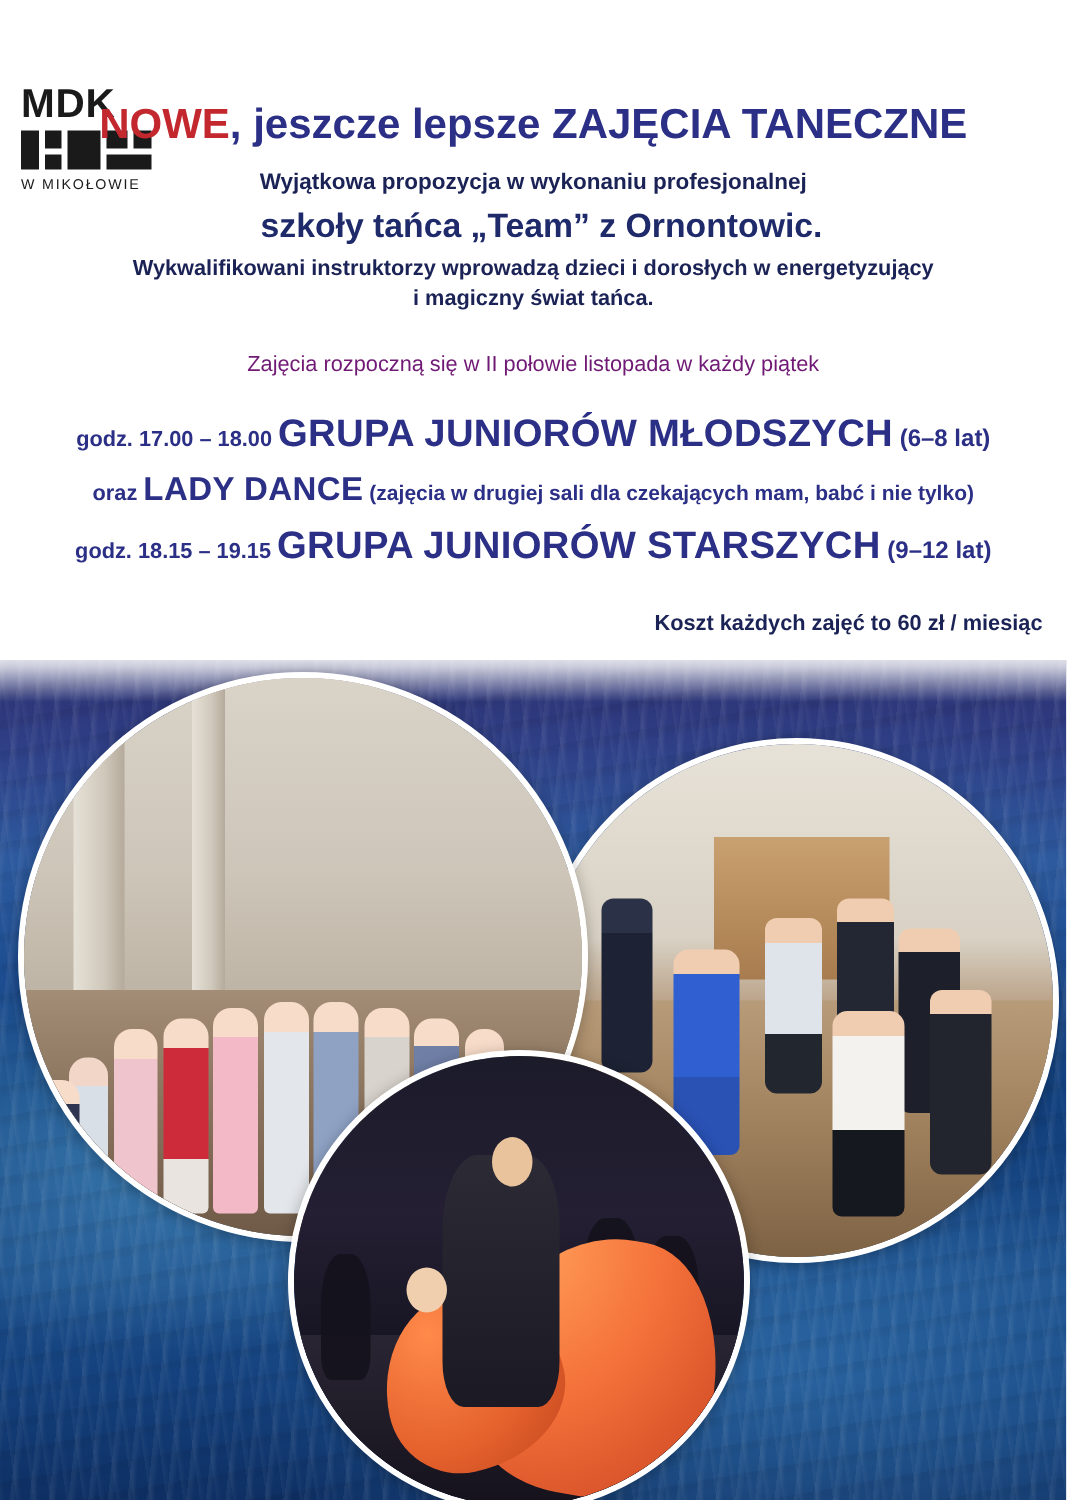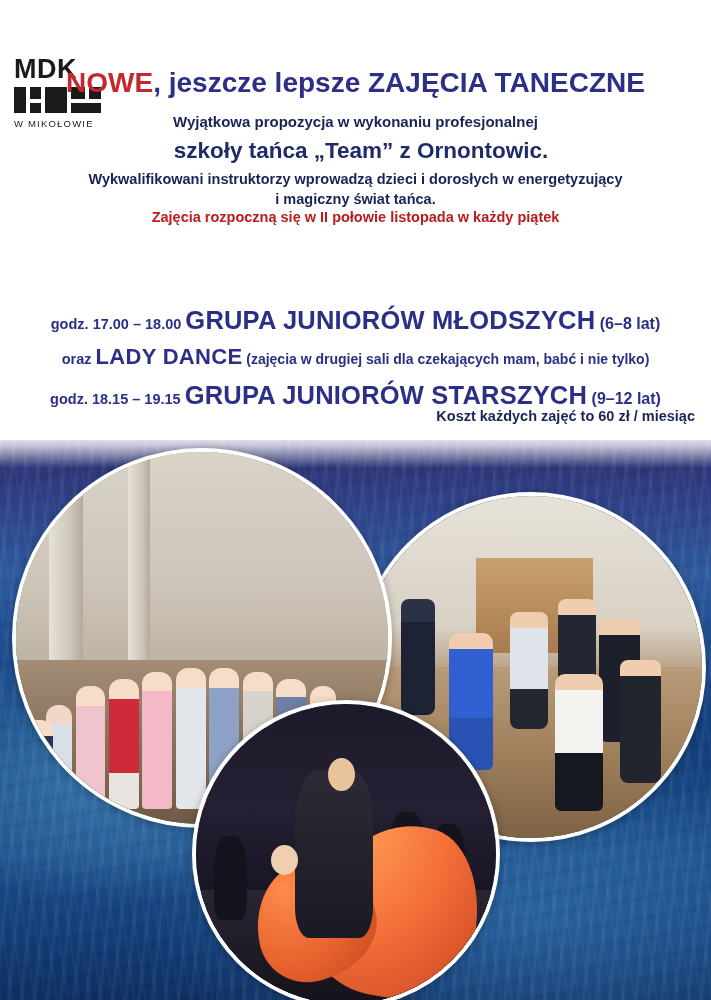--- a/index.html
+++ b/index.html
@@ -181,33 +181,33 @@
     padding-left: 11px;
   }
   .l-desc {
     margin-top: 6px;
     font-size: 14.5px;
     font-weight: bold;
     color: #1b2356;
     line-height: 1.35;
   }
   .l-start {
+    margin-top: 26px;
     font-size: 14.5px;
-    font-weight: bold;
-    color: #b91c1c;
+    font-weight: normal;
+    color: #701a75;
   }
 
   .schedule {
     position: absolute;
     left: 0;
     top: 275px;
     width: 711px;
     text-align: center;
     color: #2b2f86;
-    margin-top: 31px;
   }
   .sched-row {
     margin: 0 0 8px 0;
     line-height: 1.1;
     white-space: nowrap;
   }
   .sched-time {
     font-size: 14.5px;
     font-weight: bold;
     color: #2b2f86;

